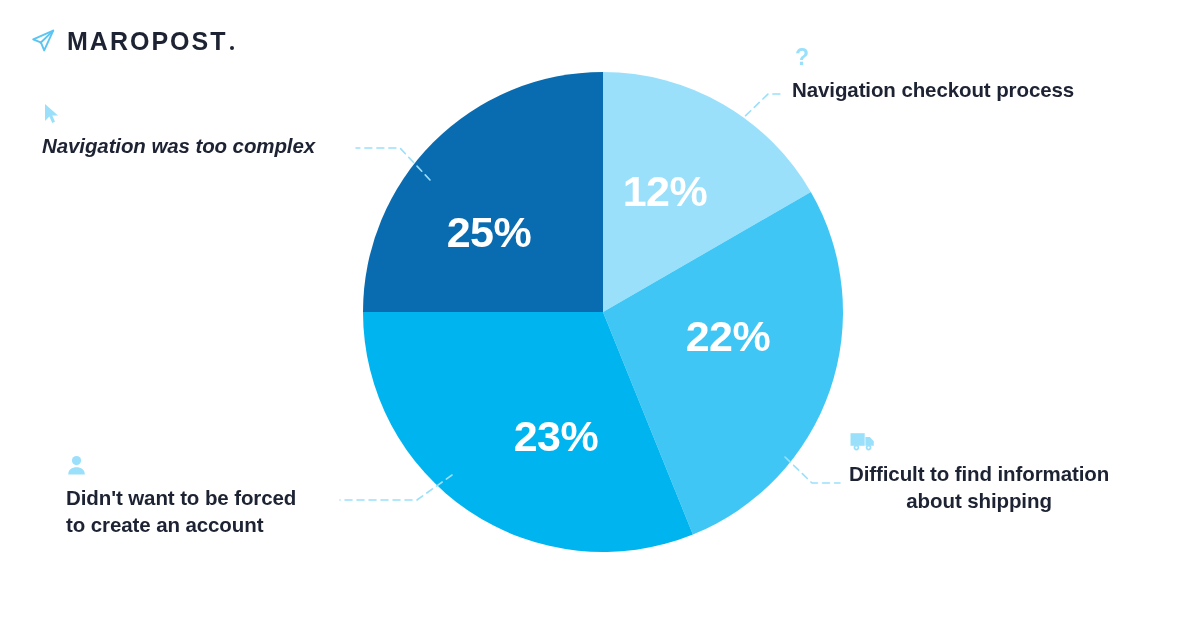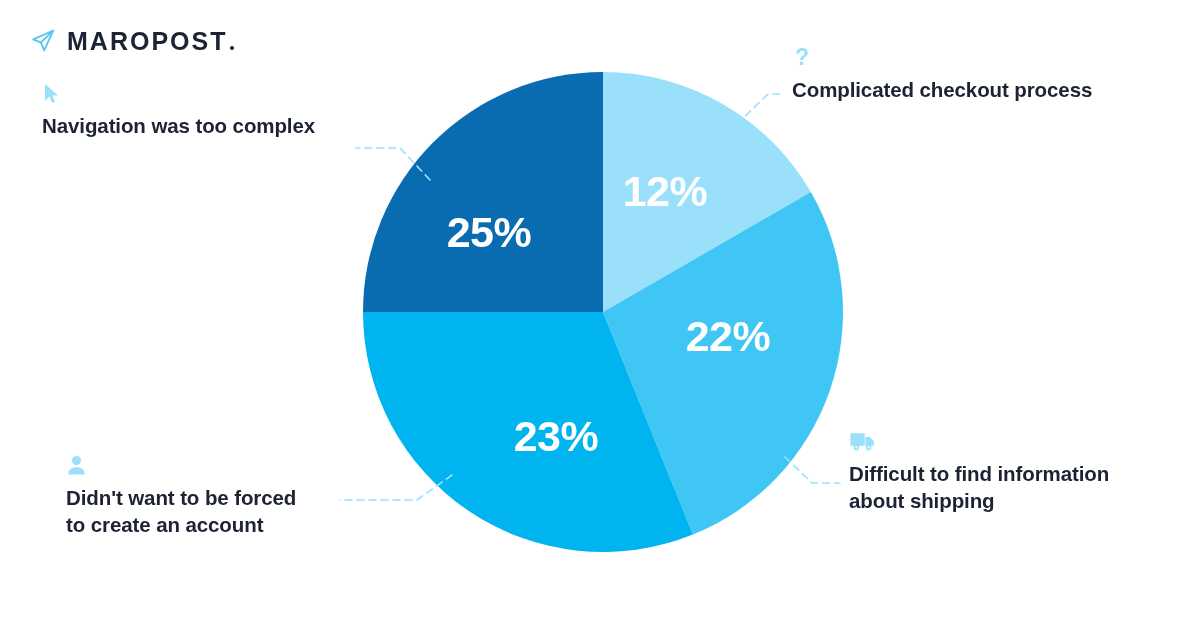--- a/index.html
+++ b/index.html
@@ -40,23 +40,23 @@
   
   .callout{position:absolute;}
   .callout .icon{display:block;margin-bottom:5px;}
   .callout .txt{
     font-size:20.5px;font-weight:700;color:#1d2333;
     line-height:1.32;letter-spacing:-0.1px;
     white-space:pre-line;
   }
   .c-checkout{left:792px;top:46px;}
   .c-checkout .icon{margin-left:0px;}
-  .c-nav{left:42px;top:82px;}
+  .c-nav{left:42px;top:102px;font-style:italic;}
   .c-account{left:66px;top:454px;}
-  .c-shipping{left:849px;top:430px;}
+  .c-shipping{left:849px;top:430px;text-align:center;}
   .c-nav .txt, .c-account .txt{text-align:left;}
 </style>
 </head>
 <body>
 
 <div class="stage">
 
   <div class="logo">
     <svg class="logo-mark" viewBox="0 0 26 26">
       <path d="M23.2 2.6 L3.2 11.4 L10.0 14.2 L11.0 14.6 L11.4 15.6 L14.2 22.4 Z" fill="none" stroke="#5BC5F2" stroke-width="1.9" stroke-linejoin="round" stroke-linecap="round"></path>
@@ -86,21 +86,21 @@
       <path d="M430 180 L400 148 L356 148"></path>
       <path d="M452 475 L417 500 L340 500"></path>
       <path d="M785 457 L812 483 L840 483"></path>
     </g>
   </svg>
 
   <div class="callout c-checkout">
     <svg class="icon" width="20" height="25" viewBox="0 0 20 25">
       <text x="3" y="19" font-family="Liberation Sans, sans-serif" font-size="23" font-weight="700" fill="#9BE0FB">?</text>
     </svg>
-    <div class="txt">Complicated checkout process</div>
+    <div class="txt">Navigation checkout process</div>
   </div>
 
   <div class="callout c-nav">
     <svg class="icon" width="20" height="25" viewBox="0 0 20 25">
       <path d="M3 2 L3 19 L7.4 14.6 L10.2 21 L13.0 19.7 L10.3 13.6 L16 13.4 Z" fill="#9BE0FB"></path>
     </svg>
     <div class="txt">Navigation was too complex</div>
   </div>
 
   <div class="callout c-account">

